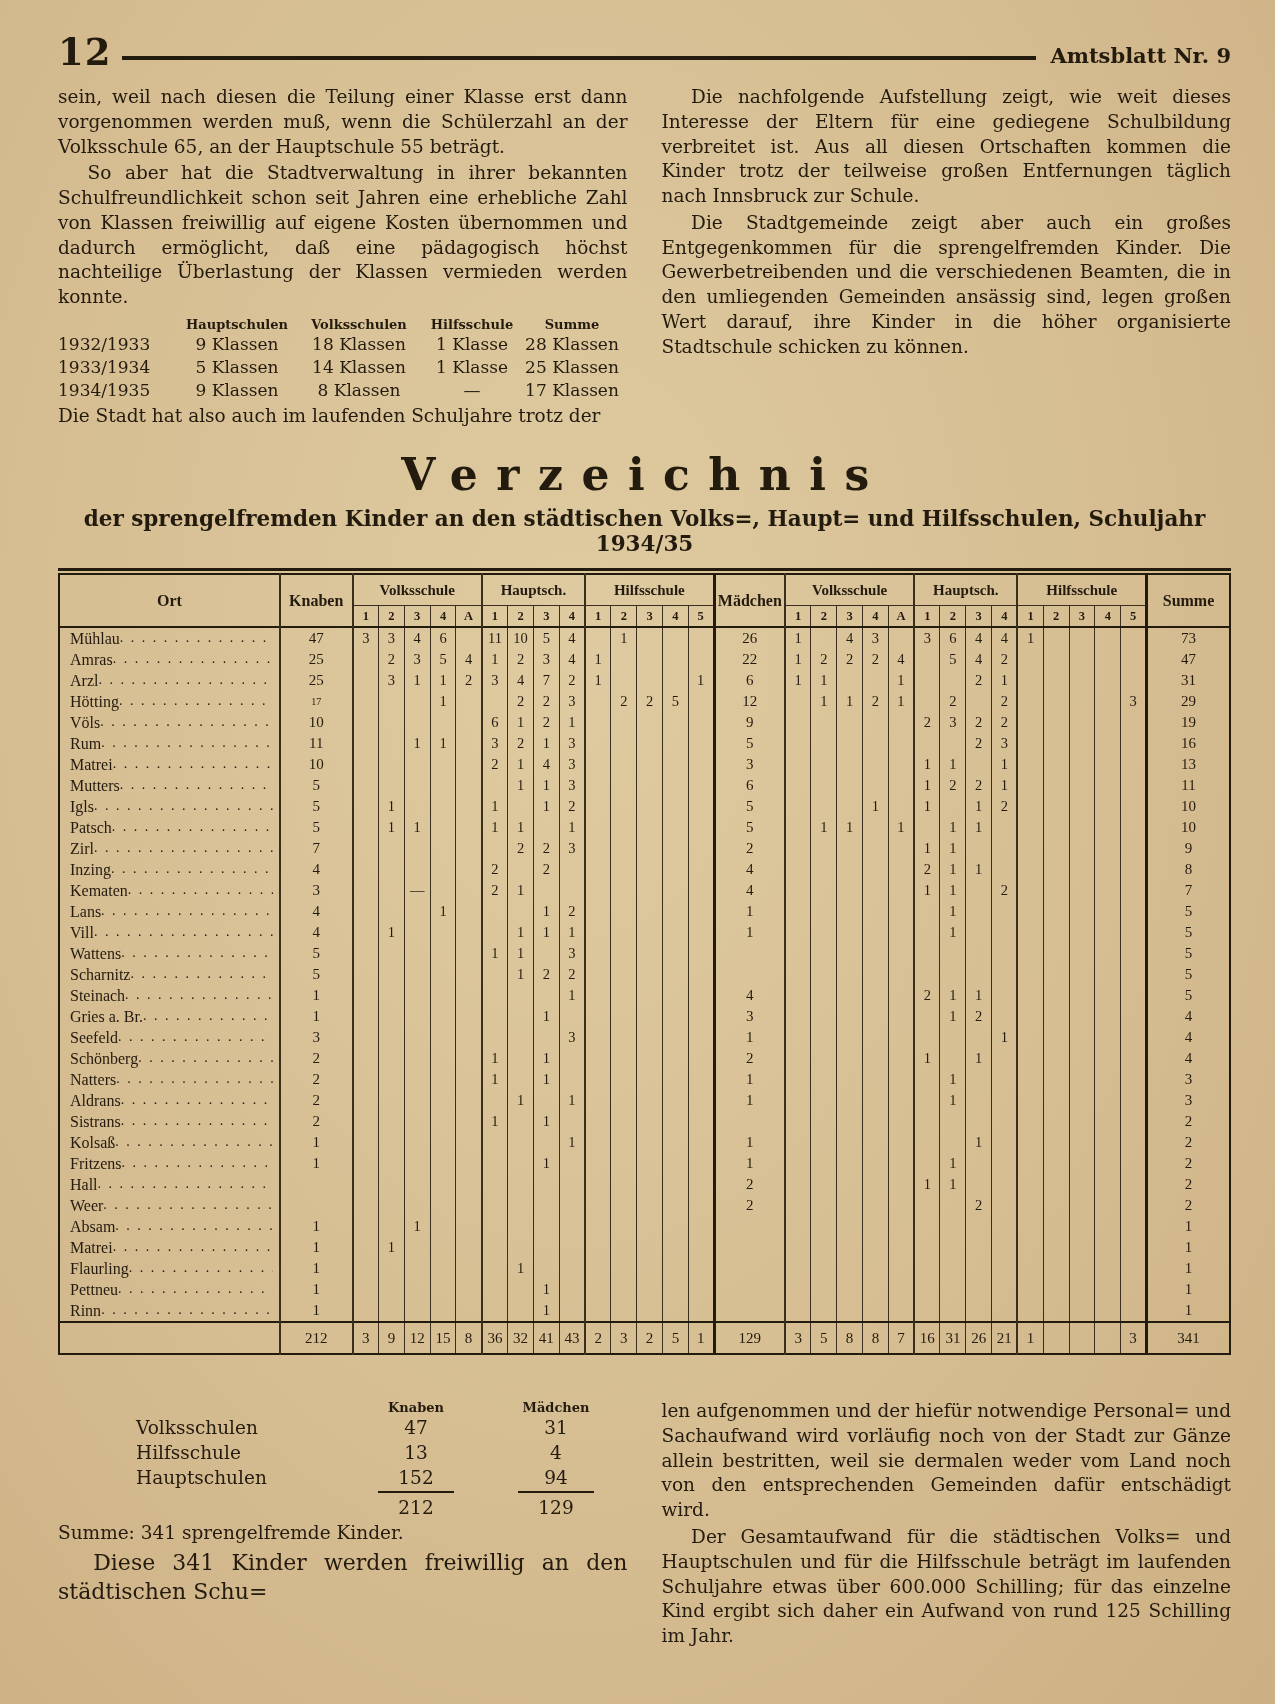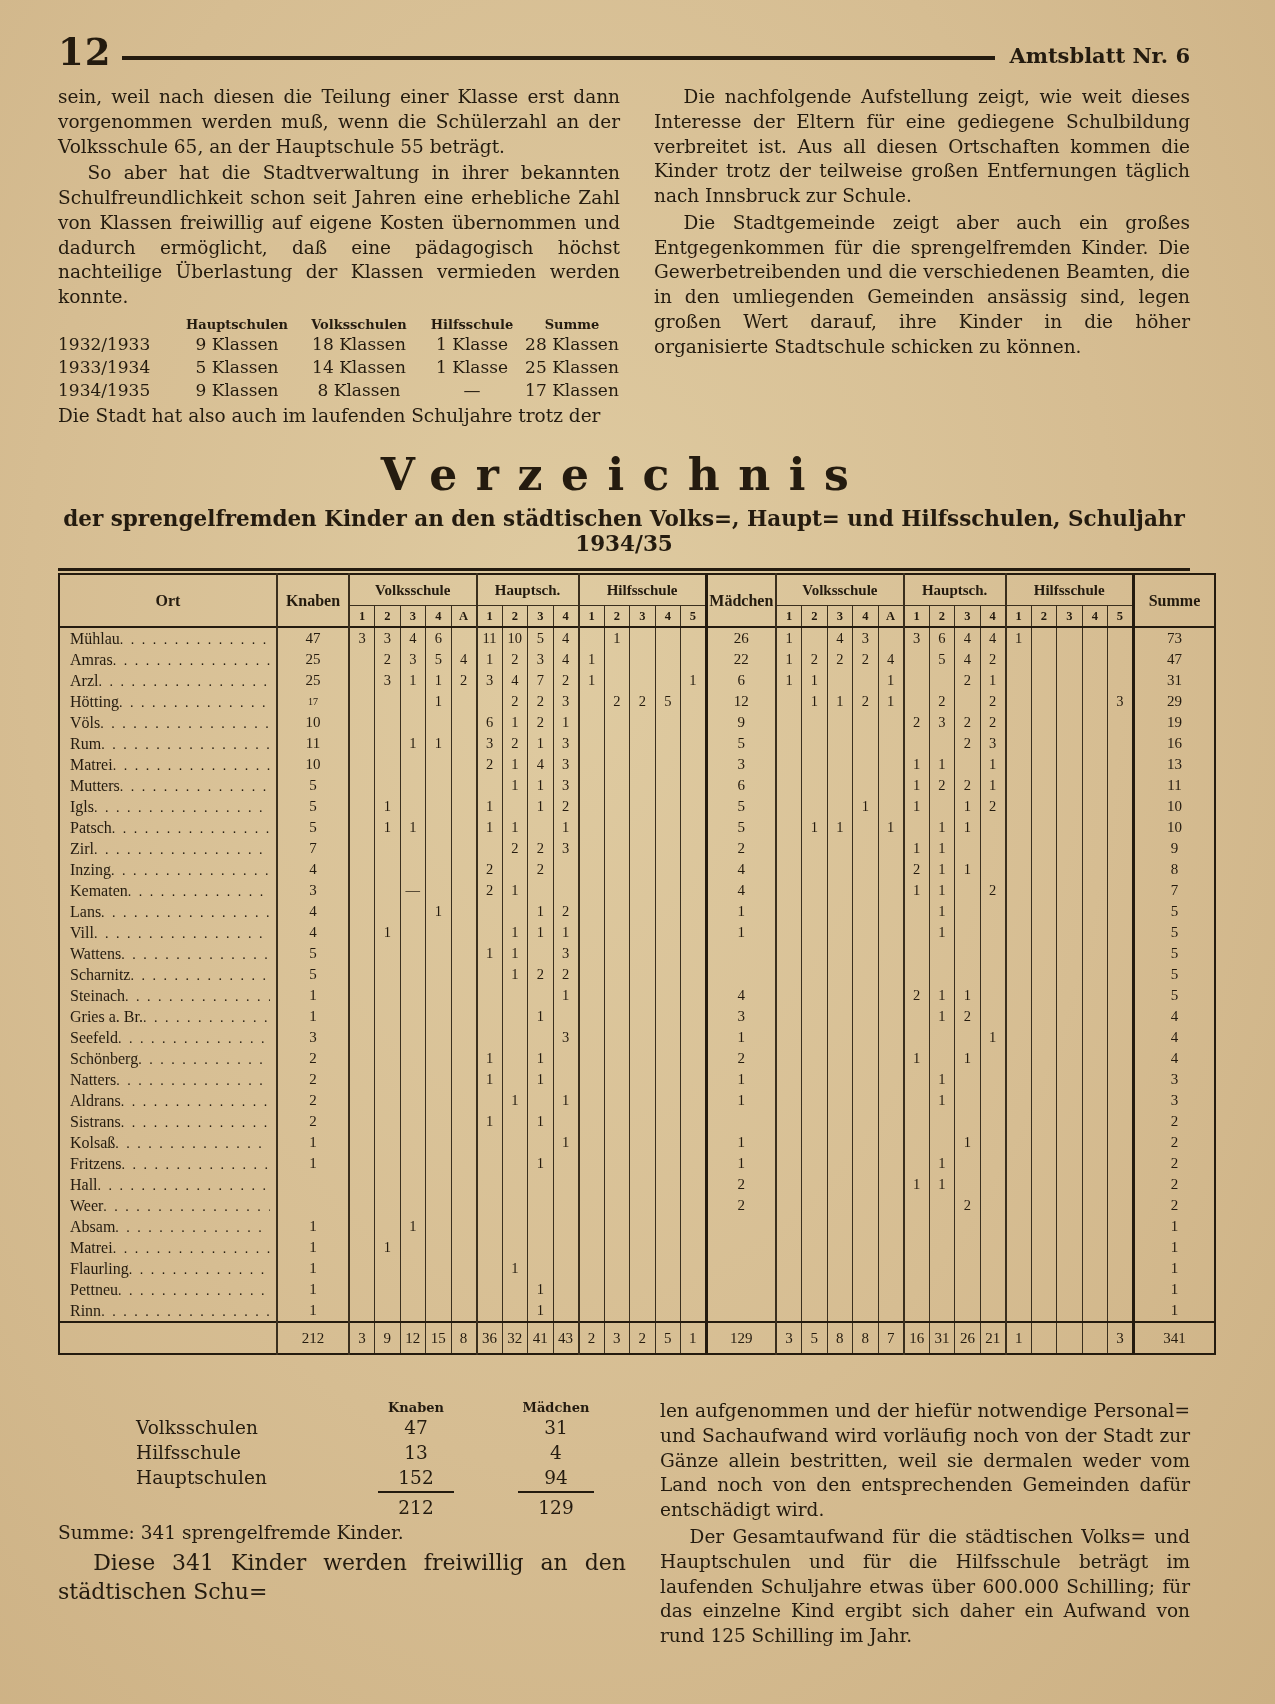--- a/index.html
+++ b/index.html
@@ -3,21 +3,21 @@
 <meta charset="utf-8">
 <style>
   html,body{margin:0;padding:0;}
   body{
     width:1275px;height:1704px;
     background:radial-gradient(ellipse at 45% 38%, #dfcba1 0%, #d6bd92 55%, #ccb083 100%);
     color:#241b0f;
     font-family:"DejaVu Serif","Liberation Serif",serif;
     overflow:hidden;
   }
-  .page{padding:34px 85px 0 58px;position:relative;}
+  .page{padding:34px 44px 0 58px;position:relative;}
   
   .masthead{display:flex;align-items:center;margin-bottom:14px;}
   .pageno{font-size:37px;font-weight:bold;letter-spacing:1px;line-height:1;}
   .mastline{flex:1;height:4px;background:#241b0f;margin:10px 14px 0 10px;}
   .masttitle{font-size:21px;font-weight:bold;margin-top:6px;white-space:nowrap;}
   
   .twocol{display:flex;gap:34px;}
   .col{flex:1;font-size:18.5px;line-height:1.34;text-align:justify;}
   .col p{margin:0 0 2px 0;}
   .col p.ind{text-indent:1.6em;}
@@ -36,21 +36,21 @@
   table.listing{border-collapse:collapse;table-layout:fixed;width:100%;
       border:2px solid #241b0f;border-top:2px solid #241b0f;}
   table.listing th,table.listing td{border-left:1px solid #3a2f1e;padding:0;overflow:hidden;}
   table.listing .b2{border-left-width:2px;}
   table.listing .b3{border-left-width:3px;border-left-color:#241b0f;}
   table.listing thead th{font-weight:bold;}
   table.listing thead tr.gr1 th{font-size:15px;height:30px;}
   table.listing thead tr.gr2 th{font-size:12.5px;height:20px;border-top:1px solid #3a2f1e;}
   table.listing thead{border-bottom:2px solid #241b0f;}
   table.listing td.ortc{font-size:16px;text-align:left;}
-  table.listing .ortflex{display:flex;align-items:flex-end;padding:0 6px 0 10px;}
+  table.listing .ortflex{display:flex;align-items:flex-start;padding:0 6px 0 10px;}
   table.listing .ortflex .dots{flex:1;white-space:nowrap;overflow:hidden;font-size:14px;letter-spacing:2px;}
   table.listing .ortflex .dots::after{content:" .  .  .  .  .  .  .  .  .  .  .  .  .  .  .  .  .  .";}
   table.listing td.num{font-size:14.5px;text-align:center;height:21px;line-height:21px;}
   table.listing tr.totals td{border-top:2px solid #241b0f;height:30px;line-height:30px;font-size:15px;}
   table.listing tr.totals td.num{font-size:15px;}
   
   .bottom{display:flex;gap:34px;margin-top:44px;}
   .summary{font-size:18.5px;}
   .sumhead{font-size:19px;margin:0 0 2px 78px;}
   .sumcols{display:grid;grid-template-columns:210px 140px 140px;margin-left:78px;}
@@ -63,21 +63,21 @@
   .cont{font-size:22px;text-align:justify;margin-top:10px;}
 </style>
 </head>
 <body>
 
 <div class="page">
 
   <div class="masthead">
     <span class="pageno">12</span>
     <span class="mastline"></span>
-    <span class="masttitle">Amtsblatt Nr. 6</span>
+    <span class="masttitle">Amtsblatt Nr. 9</span>
   </div>
 
   <div class="twocol">
     <div class="col">
       <p>sein, weil nach diesen die Teilung einer Klasse erst dann vorgenommen werden muß, wenn die Schülerzahl an der Volksschule 65, an der Hauptschule 55 beträgt.</p>
       <p class="ind">So aber hat die Stadtverwaltung in ihrer bekannten Schulfreundlichkeit schon seit Jahren eine erhebliche Zahl von Klassen freiwillig auf eigene Kosten übernommen und dadurch ermöglicht, daß eine pädagogisch höchst nachteilige Überlastung der Klassen vermieden werden konnte.</p>
       <div class="classes">
         <div class="chead">
           <span></span>
           <span>Hauptschulen</span>

